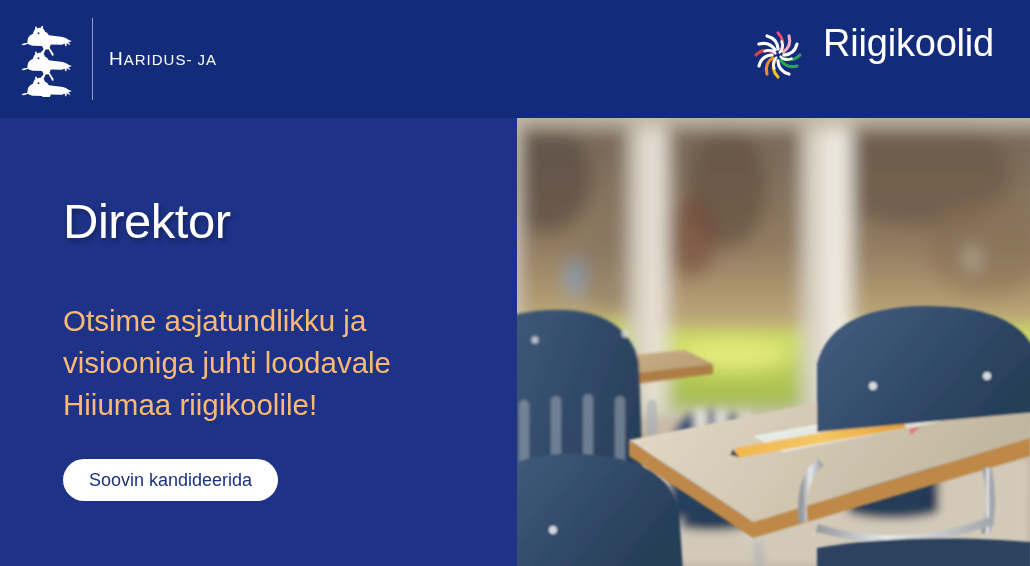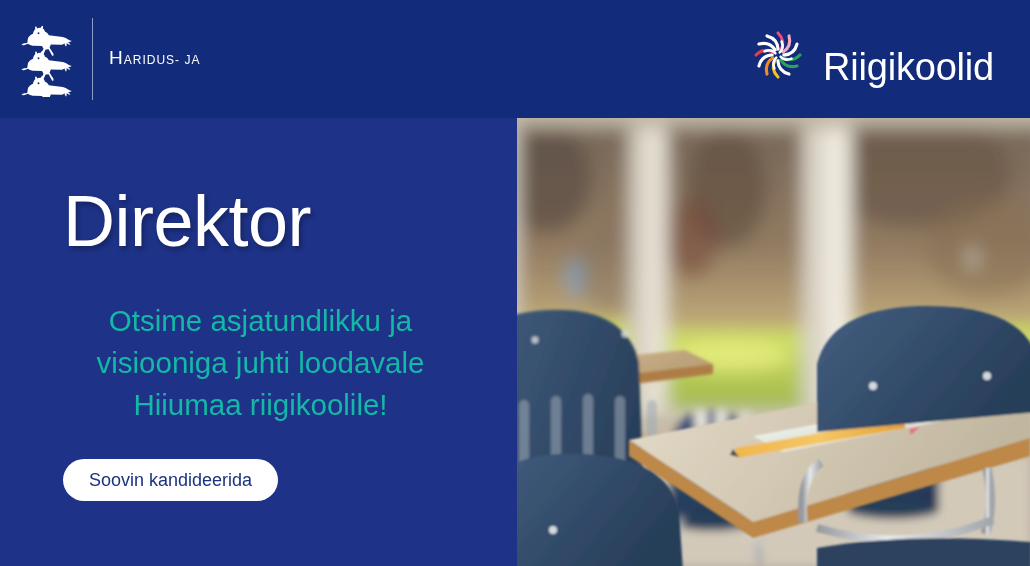--- a/index.html
+++ b/index.html
@@ -58,30 +58,30 @@
     font-size: 15.5px;
     line-height: 24px;
     letter-spacing: 0.9px;
     font-weight: 400;
     text-transform: uppercase;
     font-variant: small-caps;
     white-space: pre-line;
   }
   .ministry-line {
     display: block;
-    font-size: 12px;
+    font-size: 15px;
     letter-spacing: 1px;
   }
   .ministry-line:first-letter { font-size: 19px; }
 
   .brand-right {
     position: absolute;
     right: 36px; top: 24px;
     display: flex;
-    align-items: flex-end;
+    align-items: flex-start;
     gap: 14px;
   }
 
   .rk-mark { width: 62px; height: 62px; display: block; }
 
   .rk-word {
     color: #ffffff;
     font-size: 38px;
     line-height: 38px;
     font-weight: 400;
@@ -95,36 +95,35 @@
     width: 517px;
     height: 448px;
     background: #1e3287;
     z-index: 5;
   }
 
   .headline {
     position: absolute;
     left: 63px; top: 71px;
     color: #ffffff;
-    font-size: 72px;
+    font-size: 49px;
     line-height: 64px;
     font-weight: 400;
     letter-spacing: -0.5px;
     text-shadow: 2px 3px 5px rgba(0,0,0,0.30);
   }
 
   .subhead {
     position: absolute;
     left: 63px; top: 182px;
     width: 395px;
-    color: #14b8a6;
+    color: #fdba74;
     font-size: 29.5px;
     line-height: 42px;
     font-weight: 400;
-    text-align: center;
   }
 
   .cta-row {
     position: absolute;
     left: 63px; top: 341px;
     display: flex;
     gap: 27px;
   }
 
   .btn {

